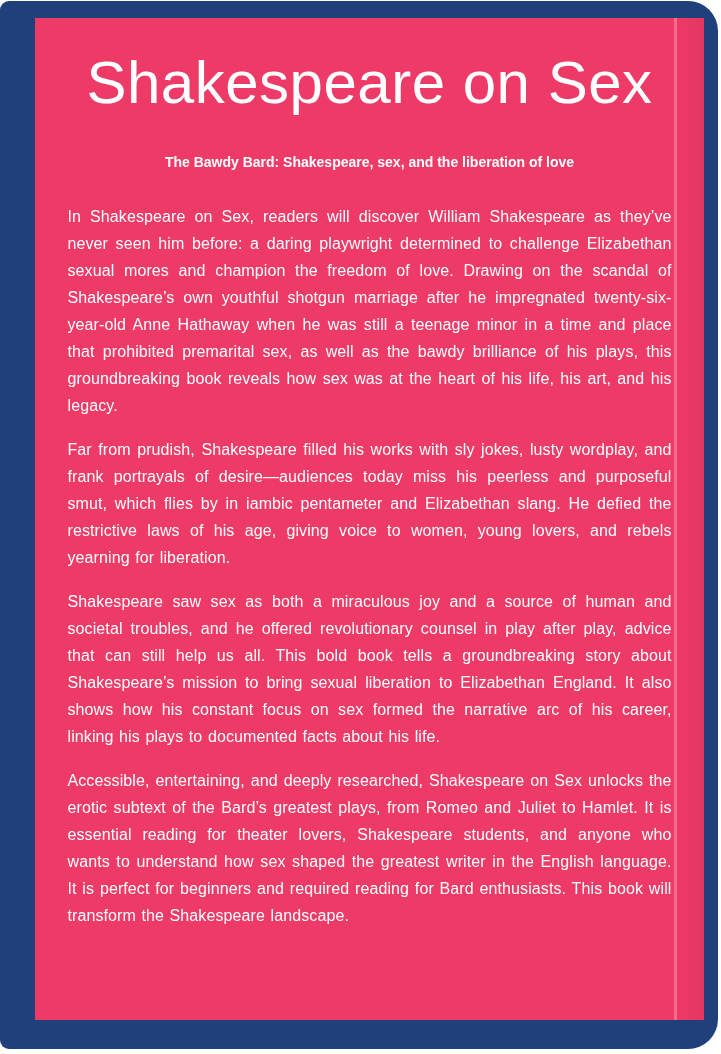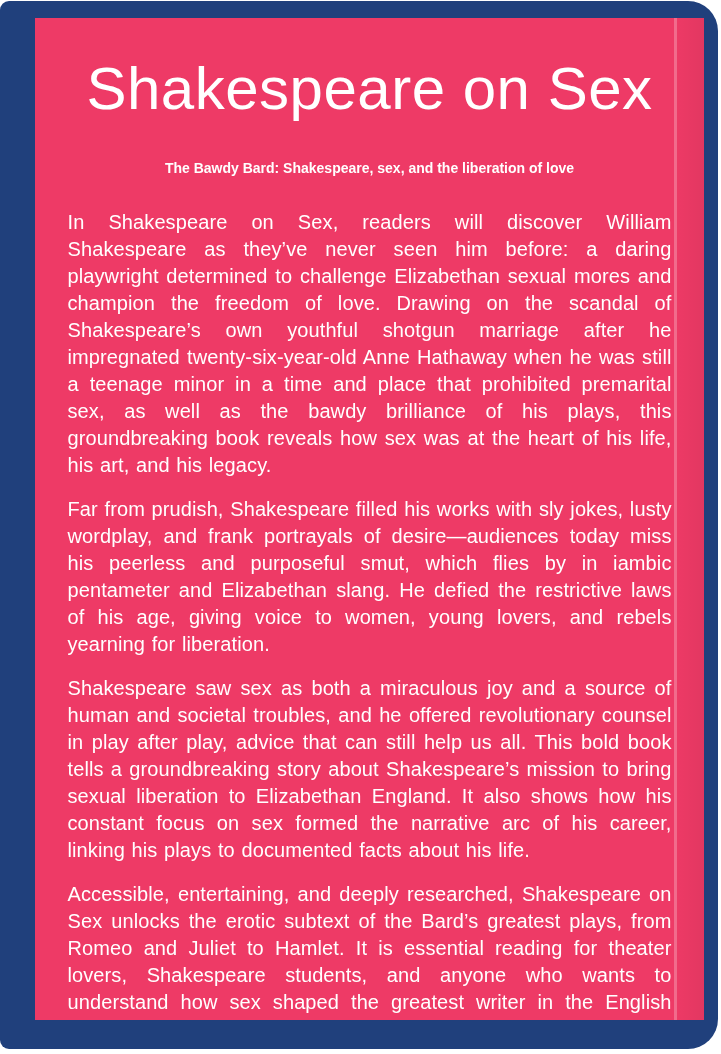--- a/index.html
+++ b/index.html
@@ -47,21 +47,21 @@
   .spine-fold {
     position: absolute;
     top: 0;
     right: 27px;
     width: 3px;
     height: 100%;
     background: rgba(255,255,255,0.25);
     pointer-events: none;
   }
   .title {
-    margin: 6px;
+    margin: 0;
     padding-top: 30px;
     text-align: center;
     font-size: 60px;
     font-weight: 400;
     line-height: 1.16;
     color: var(--text);
     letter-spacing: 0.5px;
   }
   .subtitle {
     margin: 32px 0 0 0;
@@ -71,21 +71,21 @@
     line-height: 24px;
     color: var(--text);
   }
   .body-text {
     margin: 29px auto 0 auto;
     width: 604px;
     color: var(--text);
   }
   .body-text p {
     margin: 4px 0 17px 0;
-    font-size: 20px;
+    font-size: 16px;
     line-height: 27px;
     text-align: justify;
     word-spacing: 1px;
     letter-spacing: 0.1px;
   }
 </style>
 </head>
 <body>
 
 <div class="book">

